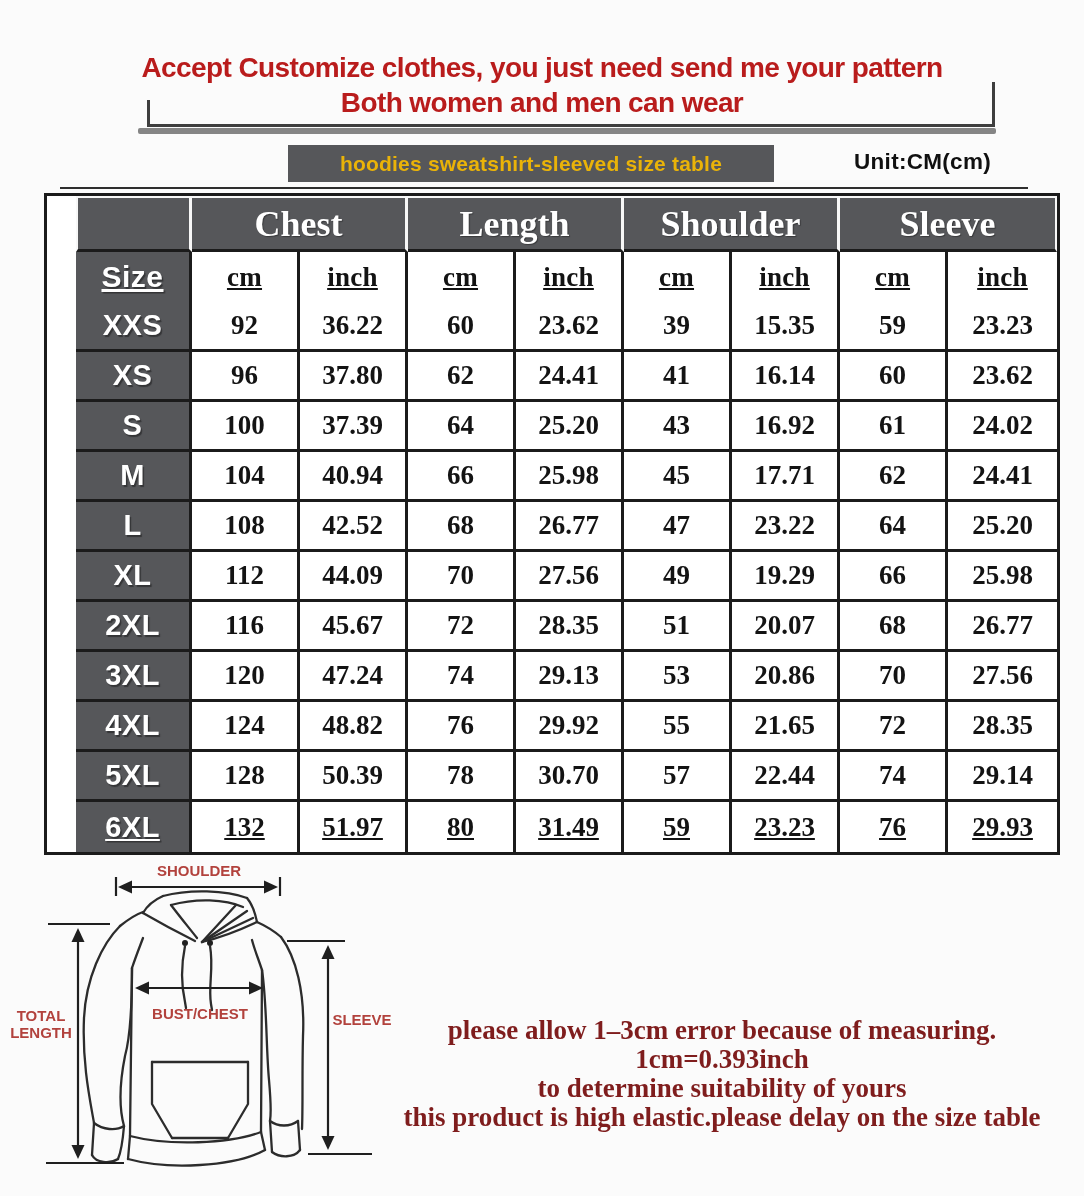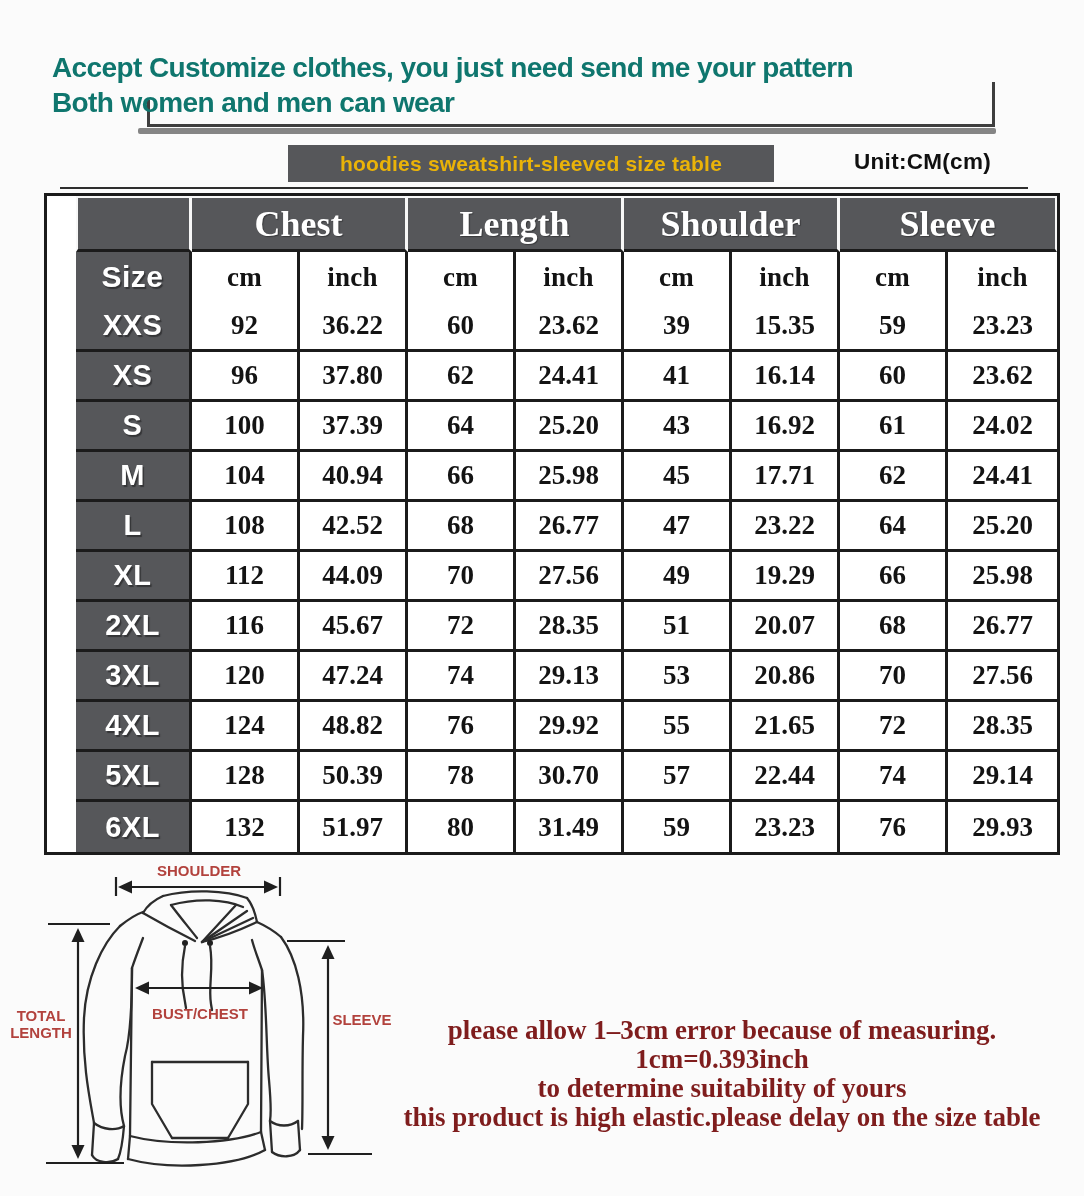--- a/index.html
+++ b/index.html
@@ -4,42 +4,42 @@
 <style>
   :root{
     --dark:#56575a; --border:#1b1b1b; --red:#b2423d; --ink:#141414; --shadow:#858585;
   }
   html,body{margin:0;padding:0;}
   body{width:1084px;height:1196px;background:#fbfbfb;position:relative;overflow:hidden;
        font-family:"Liberation Sans",sans-serif;}
   .abs{position:absolute;}
 
   
-  .headline{left:52px;top:50px;width:980px;text-align:left;color:#0f766e;}
+  .headline{left:52px;top:50px;width:980px;text-align:center;color:#b91c1c;}
   .headline .l1,.headline .l2{font-weight:700;font-size:28px;letter-spacing:-0.6px;line-height:35px;white-space:nowrap;}
   .brk{background:#3e3e3e;}
   .brk-left{left:147px;top:100px;width:3px;height:27px;}
   .brk-right{left:992px;top:82px;width:3px;height:45px;}
   .brk-bottom{left:147px;top:124px;width:848px;height:3px;}
   .brk-shadow{left:138px;top:128px;width:858px;height:6px;background:var(--shadow);border-radius:2px;}
 
   
   .banner{left:288px;top:145px;width:486px;height:37px;background:var(--dark);color:#eab308;
           font-weight:700;font-size:21px;text-align:center;line-height:37px;letter-spacing:0.2px;}
   .unit{left:854px;top:149px;font-weight:700;font-size:22.5px;color:#101010;letter-spacing:0.3px;}
 
   .table-topline{left:60px;top:187px;width:968px;height:2px;background:#2e2e2e;}
 
   
   table.sizes{left:44px;top:193px;width:986px;border-collapse:separate;border-spacing:0;
               table-layout:fixed;position:absolute;border:3px solid var(--border);background:#fff;padding-left:29px;}
   table.sizes th,table.sizes td{box-sizing:border-box;border-right:3px solid var(--border);
               border-bottom:3px solid var(--border);text-align:center;vertical-align:middle;padding:0;}
   table.sizes .lastcol{border-right:none;}
-  table.sizes tr:last-child th,table.sizes tr:last-child td{border-bottom:none;}
+  table.sizes tr:last-child th,table.sizes tr:last-child td{border-bottom:none;text-decoration:underline;}
   table.sizes thead tr.grp th{height:56px;background:var(--dark);color:#fff;
               border-right:3px solid #f7f7f7;border-top:2px solid #f7f7f7;
               font-family:"Liberation Serif",serif;font-weight:700;font-size:36px;
               text-shadow:1px 1px 1px rgba(0,0,0,.35);}
   table.sizes thead tr.grp th.corner{border-left:2px solid #f7f7f7;}
   table.sizes thead tr.grp th.last{border-right:2px solid #f7f7f7;}
   table.sizes tr{height:50px;}
   th.size-head,th.size-cell{background:var(--dark);color:#fff;font-weight:700;font-size:29px;
               letter-spacing:0.5px;text-shadow:1.5px 1.5px 1px rgba(0,0,0,.4);}
   th.size-head{font-size:30px;}

